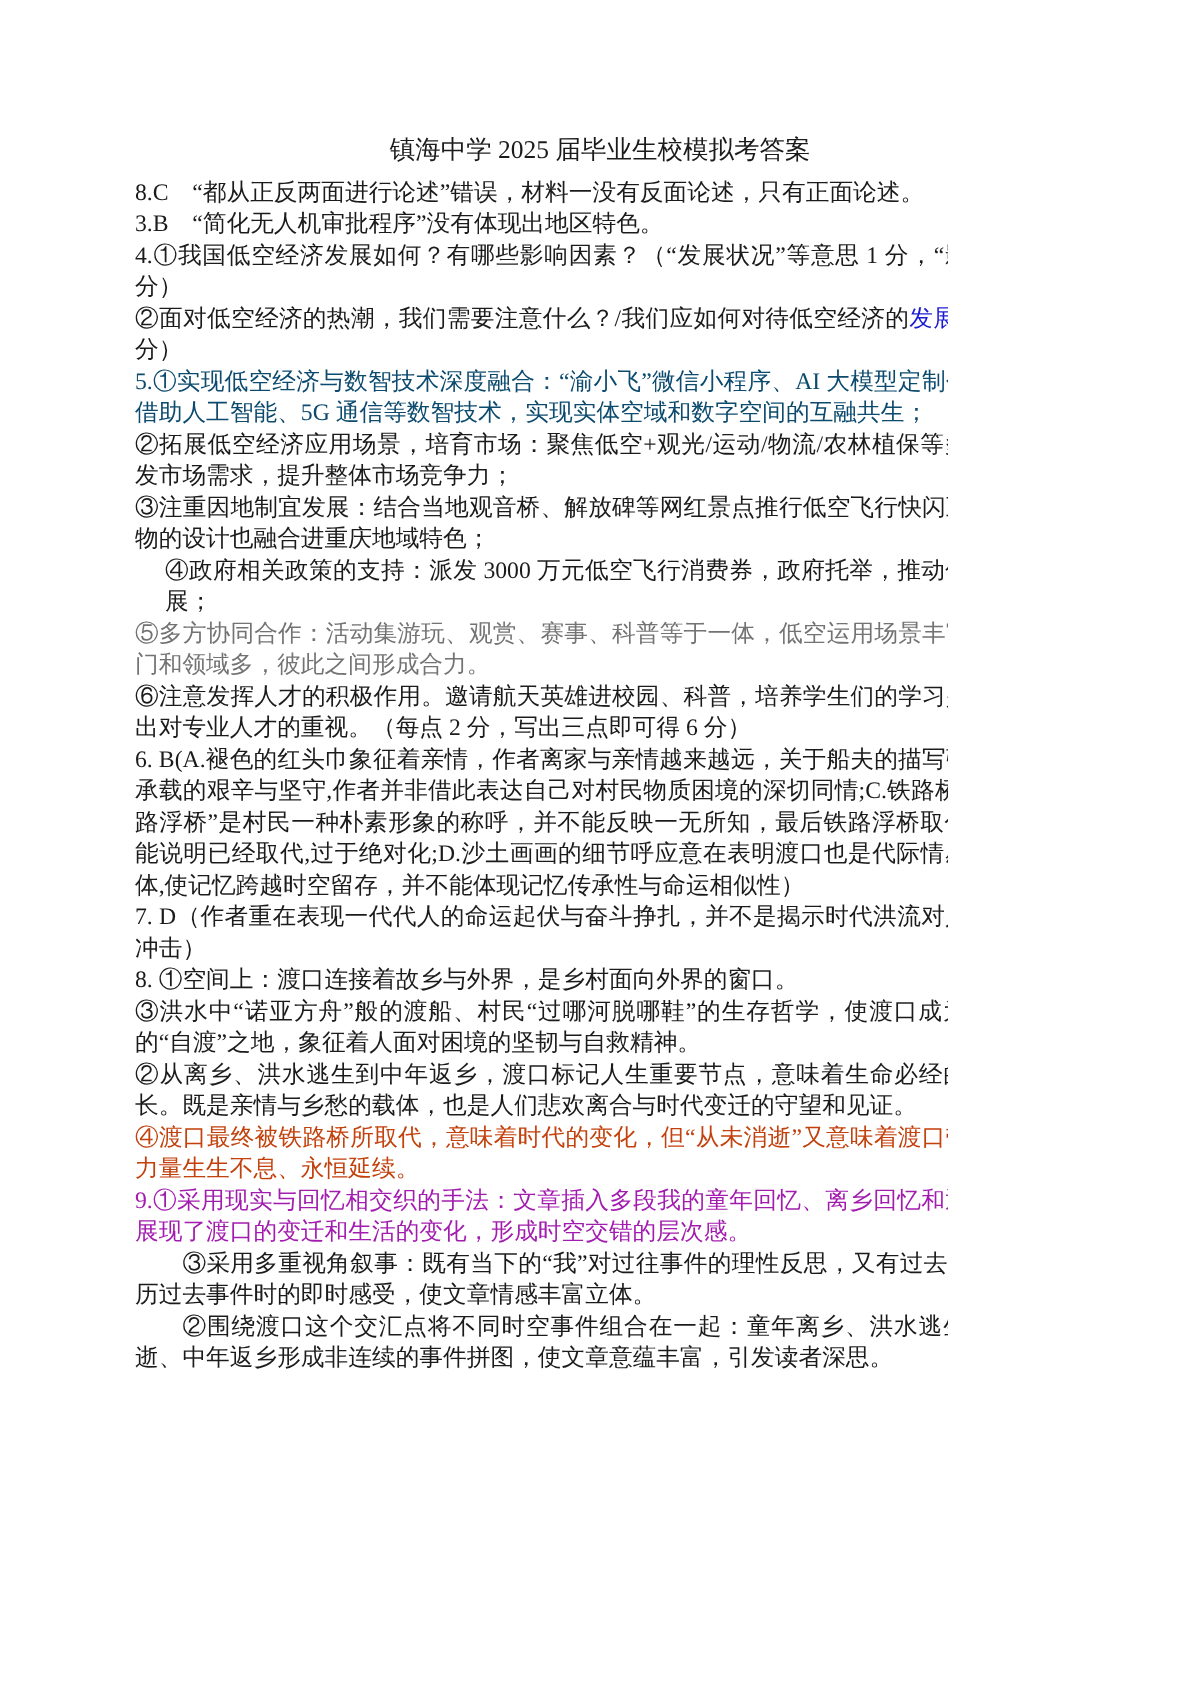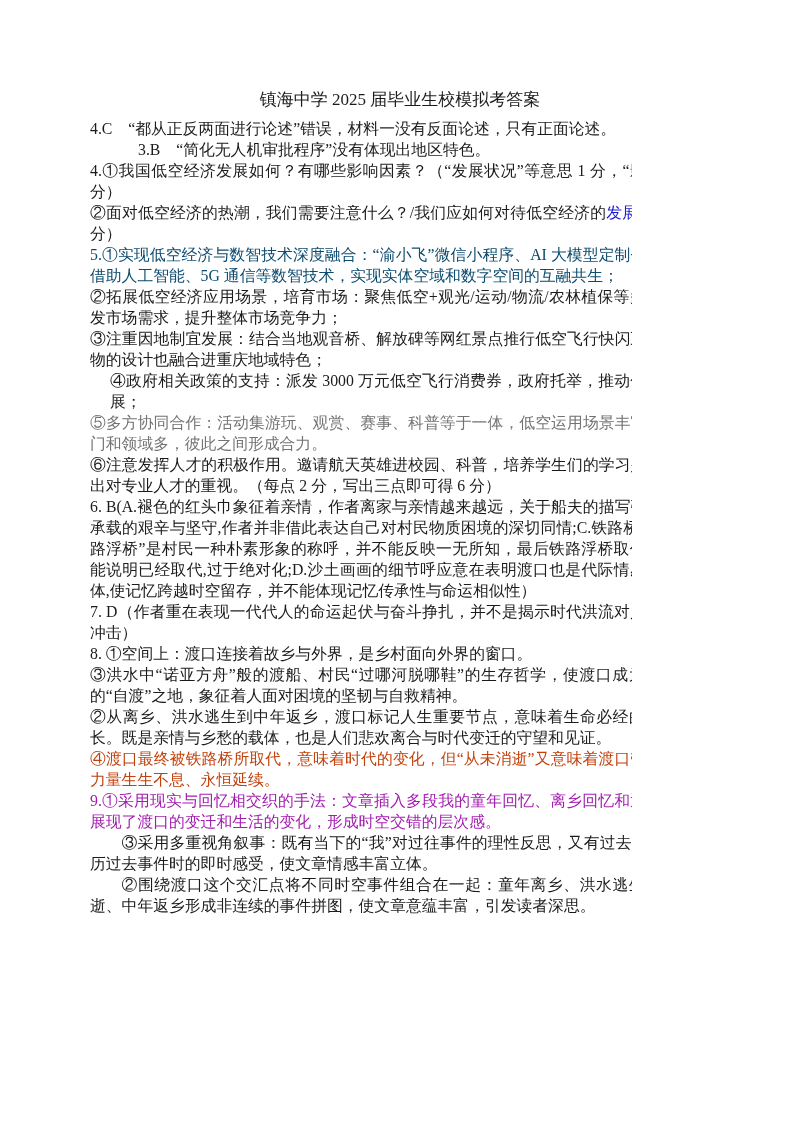--- a/index.html
+++ b/index.html
@@ -38,22 +38,22 @@
     text-indent: 2em;
   }
 </style>
 </head>
 <body>
 
 <div class="page">
   <div class="content">
     <h1 class="doc-title">镇海中学 2025 届毕业生校模拟考答案</h1>
     <div id="answers">
-        <p class="para" style="color: rgb(27, 27, 27);"><span>4.C　“都从正反两面进行论述”错误，材料一没有反面论述，只有正面论述。</span></p>
-        <p class="para" style="color: rgb(27, 27, 27); margin-left: 48px;"><span>3.B　“简化无人机审批程序”没有体现出地区特色。</span></p>
+        <p class="para" style="color: rgb(27, 27, 27);"><span>8.C　“都从正反两面进行论述”错误，材料一没有反面论述，只有正面论述。</span></p>
+        <p class="para" style="color: rgb(27, 27, 27);"><span>3.B　“简化无人机审批程序”没有体现出地区特色。</span></p>
         <p class="para" style="color: rgb(27, 27, 27);"><span>4.①我国低空经济发展如何？有哪些影响因素？（“发展状况”等意思 1 分，“影响因素”1 分）</span></p>
         <p class="para" style="color: rgb(27, 27, 27);"><span>②面对低空经济的热潮，我们需要注意什么？/我们应如何对待低空经济的</span><span style="color: rgb(26, 26, 210);">发展热潮？</span><span>（2 分）</span></p>
         <p class="para" style="color: #0c4a6e;"><span>5.①实现低空经济与数智技术深度融合：“渝小飞”微信小程序、AI 大模型定制个性化攻略借助人工智能、5G 通信等数智技术，实现实体空域和数字空间的互融共生；</span></p>
         <p class="para" style="color: rgb(27, 27, 27);"><span>②拓展低空经济应用场景，培育市场：聚焦低空+观光/运动/物流/农林植保等多场景，激发市场需求，提升整体市场竞争力；</span></p>
         <p class="para" style="color: rgb(27, 27, 27);"><span>③注重因地制宜发展：结合当地观音桥、解放碑等网红景点推行低空飞行快闪互动，吉祥物的设计也融合进重庆地域特色；</span></p>
         <p class="para" style="color: rgb(27, 27, 27); margin-left: 20px;"><span>④政府相关政策的支持：派发 3000 万元低空飞行消费券，政府托举，推动低空经济发展；</span></p>
         <p class="para" style="color: #737373;"><span>⑤多方协同合作：活动集游玩、观赏、赛事、科普等于一体，低空运用场景丰富，涉及部门和领域多，彼此之间形成合力。</span></p>
         <p class="para" style="color: rgb(27, 27, 27); font-family: Liberation Serif, serif;"><span>⑥注意发挥人才的积极作用。邀请航天英雄进校园、科普，培养学生们的学习兴趣，展现出对专业人才的重视。（每点 2 分，写出三点即可得 6 分）</span></p>
         <p class="para" style="color: rgb(27, 27, 27);"><span>6. B(A.褪色的红头巾象征着亲情，作者离家与亲情越来越远，关于船夫的描写强化了渡口承载的艰辛与坚守,作者并非借此表达自己对村民物质困境的深切同情;C.铁路桥被称为“铁路浮桥”是村民一种朴素形象的称呼，并不能反映一无所知，最后铁路浮桥取代渡船并不能说明已经取代,过于绝对化;D.沙土画画的细节呼应意在表明渡口也是代际情感共鸣的载体,使记忆跨越时空留存，并不能体现记忆传承性与命运相似性）</span></p>
         <p class="para" style="color: rgb(27, 27, 27);"><span>7. D（作者重在表现一代代人的命运起伏与奋斗挣扎，并不是揭示时代洪流对人们的生存冲击）</span></p>

